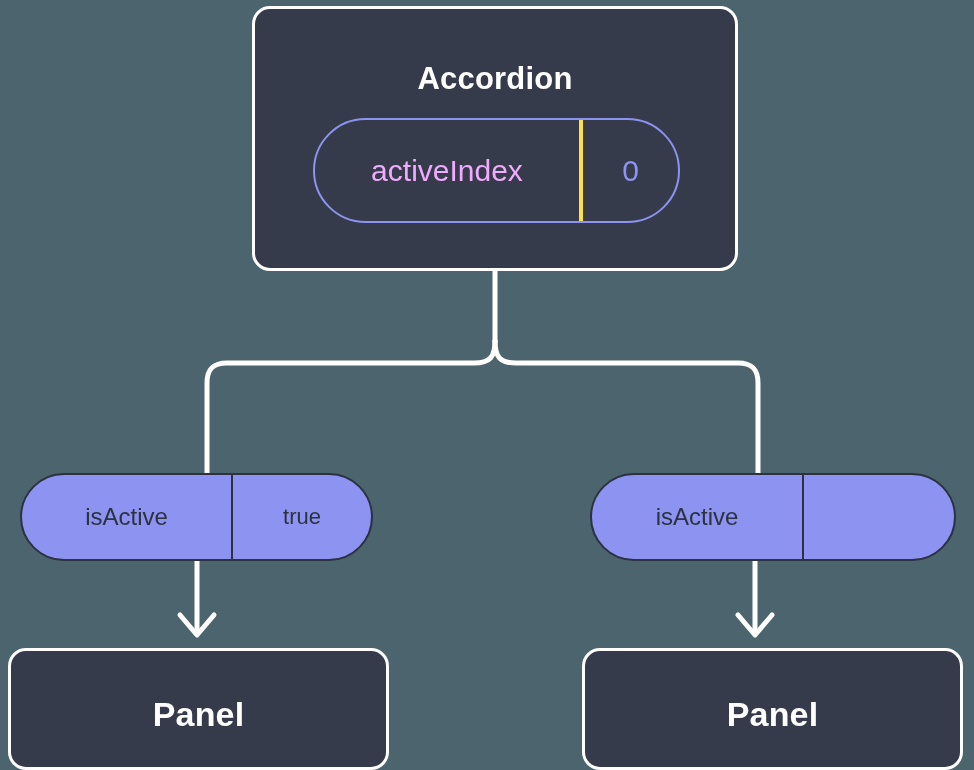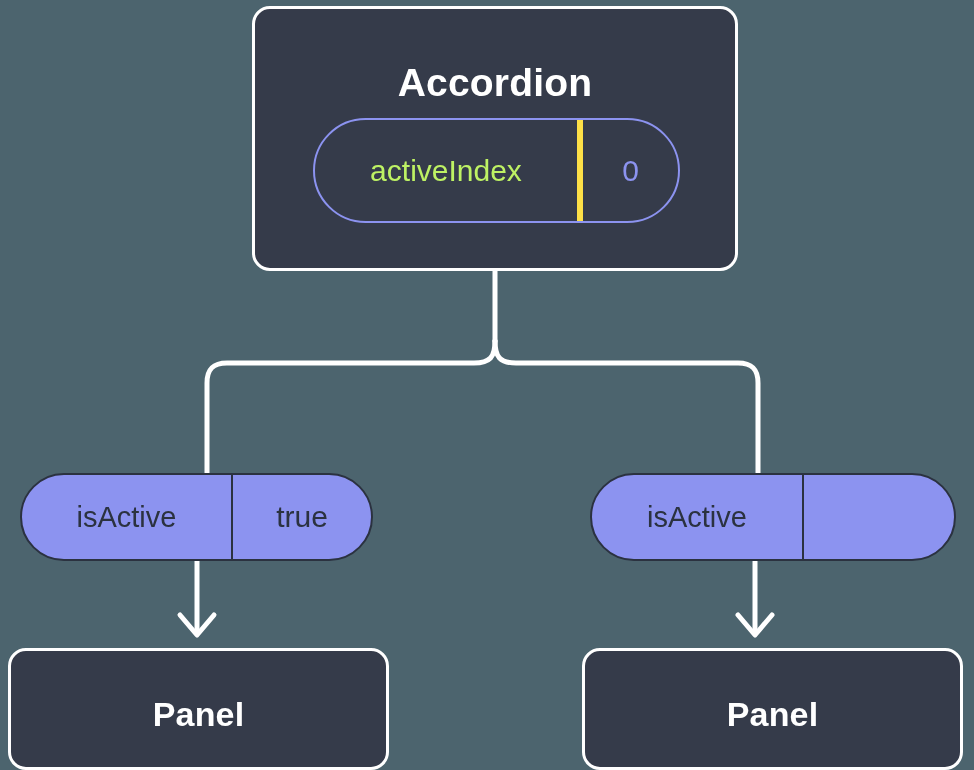--- a/index.html
+++ b/index.html
@@ -34,21 +34,21 @@
     border: 3px solid #ffffff;
     border-radius: 18px;
     box-sizing: border-box;
   }
   .node-title {
     position: absolute;
     left: 0;
     width: 100%;
     text-align: center;
     color: #ffffff;
-    font-size: 39px;
+    font-size: 31px;
     font-weight: 700;
     letter-spacing: 0.2px;
     white-space: nowrap;
   }
 
   
   #accordion-node {
     left: 252px;
     top: 6px;
     width: 486px;
@@ -94,45 +94,45 @@
   #activeindex-pill {
     left: 313px;
     top: 118px;
     width: 367px;
     height: 105px;
     border: 2px solid #8c93f0;
     background: transparent;
   }
   #activeindex-pill .pill-key {
     flex: 0 0 268px;
-    border-right: 6px solid #fde047;
-    color: #bef264;
+    border-right: 4px solid #fde047;
+    color: #f0abfc;
     font-size: 30px;
   }
   #activeindex-pill .pill-val {
     flex: 1 1 auto;
     color: #8c93f0;
     font-size: 30px;
   }
 
   
   .pill-filled {
     top: 473px;
     height: 88px;
     background: #8c93f0;
     border: 2px solid #2b3240;
   }
   .pill-filled .pill-key {
     border-right: 2px solid #2b3240;
     color: #2b3240;
-    font-size: 29px;
+    font-size: 24px;
   }
   .pill-filled .pill-val {
     color: #2b3240;
-    font-size: 30px;
+    font-size: 22px;
     flex: 1 1 auto;
   }
 
   #isactive-true-pill  { left: 20px;  width: 353px; }
   #isactive-true-pill .pill-key  { flex: 0 0 211px; }
 
   #isactive-false-pill { left: 590px; width: 366px; }
   #isactive-false-pill .pill-key { flex: 0 0 212px; }
 </style>
 </head>

